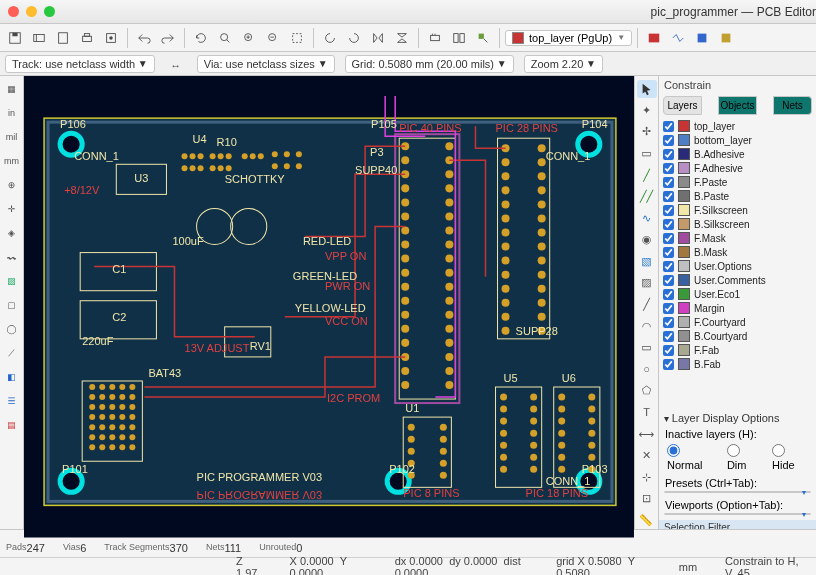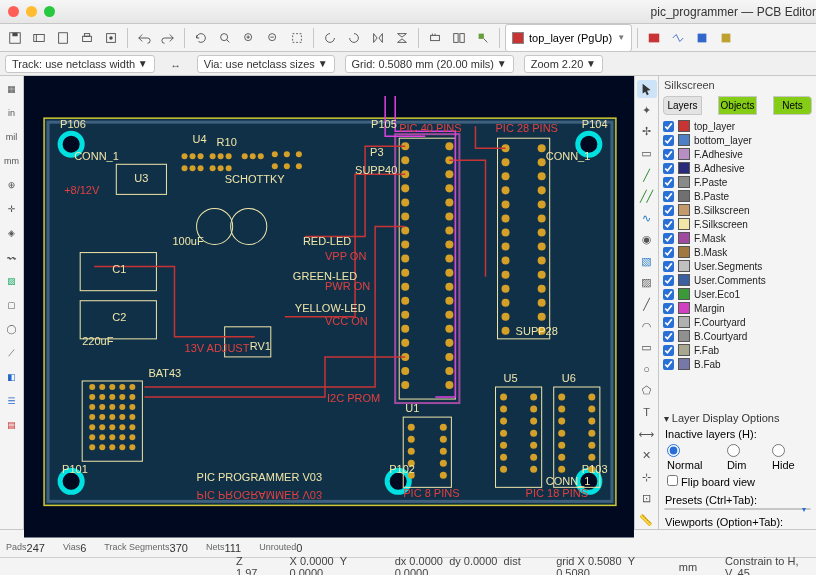--- a/index.html
+++ b/index.html
@@ -6,36 +6,36 @@
 body { width: 816px; height: 575px; background: #ececec; display: flex; flex-direction: column; overflow: hidden; }
 .titlebar { height: 24px; background: linear-gradient(#f6f6f6,#e6e6e6); display: flex; align-items: center; justify-content: flex-end; position: relative; border-bottom: 1px solid #c7c7c7; }
 .traffic { position: absolute; left: 8px; display: flex; gap: 7px; }
 .tl { width: 11px; height: 11px; border-radius: 50%; }
 .tl.red{background:#ff5f57;} .tl.yel{background:#febc2e;} .tl.grn{background:#28c840;}
 .titlebar .t { font-size: 12px; color: #333; }
 .toolbar { height: 28px; background: #f4f4f4; border-bottom: 1px solid #c7c7c7; display: flex; align-items: center; padding: 0 4px; gap: 2px; }
 .tbtn { width: 22px; height: 22px; display: flex; align-items: center; justify-content: center; border-radius: 3px; cursor: pointer; color: #4a4a4a; }
 .tbtn svg { width: 14px; height: 14px; }
 .tsep { width: 1px; height: 20px; background: #c7c7c7; margin: 0 3px; }
-.layer-sel { display: flex; align-items: center; gap: 5px; border: 1px solid #c7c7c7; background: #fff; border-radius: 3px; height: 28px; padding: 0 6px; }
+.layer-sel { display: flex; align-items: center; gap: 5px; border: 1px solid #c7c7c7; background: #fff; border-radius: 3px; height: 16px; padding: 0 6px; }
 .layer-box { width: 12px; height: 12px; background: #c83434; border: 1px solid #888; }
 .infobar { height: 24px; background: #f0f0f0; border-bottom: 1px solid #c7c7c7; display: flex; align-items: center; gap: 10px; padding: 0 5px; }
 .infobox { border: 1px solid #c7c7c7; background: #fff; height: 18px; border-radius: 3px; display: flex; align-items: center; padding: 0 6px; font-size: 10px; color: #333; }
 .mainrow { flex: 1; display: flex; min-height: 0; }
 .leftbar { width: 24px; background: #f4f4f4; border-right: 1px solid #c7c7c7; display: flex; flex-direction: column; align-items: center; padding-top: 4px; gap: 6px; }
 .lb { width: 18px; height: 18px; display: flex; align-items: center; justify-content: center; font-size: 9px; color: #555; cursor: pointer; }
 .canvas-wrap { flex: 1; background: #000920; position: relative; }
 .canvas { position: absolute; inset: 0; }
 .rightbar { width: 24px; background: #f4f4f4; border-left: 1px solid #c7c7c7; display: flex; flex-direction: column; align-items: center; padding-top: 4px; gap: 4px; }
 .rtool { width: 20px; height: 20px; display: flex; align-items: center; justify-content: center; cursor: pointer; color: #555; border-radius: 3px; }
 .rtool.sel { background: #cde3f8; }
 .panel { width: 158px; background: #f4f4f4; border-left: 1px solid #c7c7c7; display: flex; flex-direction: column; font-size: 10px; overflow-y:auto;}
 .panel-h { padding: 3px 5px; color: #444; font-weight: 500; }
 .panel-tabs { display: flex; margin: 2px 4px; gap: 16px; }
-.ptab { flex: 1; padding: 3px 0; text-align: center; border: 1px solid #c7c7c7; background: #84cc16; cursor: pointer; font-size: 10px; }
+.ptab { flex: 1; padding: 3px 0; text-align: center; border: 1px solid #c7c7c7; background: #0f766e; cursor: pointer; font-size: 10px; }
 .ptab:first-child{border-radius:4px 0 0 4px;} .ptab:last-child{border-radius:0 4px 4px 0;}
 .ptab.active { background: #e3e3e3; }
 .layer-list { padding: 2px 4px; }
 .lrow { display: flex; align-items: center; gap: 4px; padding: 1px 0; cursor: pointer;}
 .lrow input { width: 10px; height: 10px; }
 .lsw { width: 12px; height: 12px; border: 1px solid #555; }
 .lrow span { font-size: 10px; color: #222; }
 .disclosure { padding: 4px 5px; font-size: 10px; color: #333; margin-top: 35px; }
 .optrow { display: flex; gap: 12px; padding: 2px 8px; font-size: 10px; align-items:flex-start;}
 .statbar { height: 28px; background: #f4f4f4; border-top: 1px solid #c7c7c7; display: flex; align-items: flex-end; padding: 2px 6px 2px 6px; font-size: 10px; color: #333; gap: 18px; }
@@ -535,81 +535,81 @@
     <div class="rtool">⬠</div>
     <div class="rtool">T</div>
     <div class="rtool">⟷</div>
     <div class="rtool">✕</div>
     <div class="rtool">⊹</div>
     <div class="rtool">⊡</div>
     <div class="rtool">📏</div>
   </div>
 
   <div class="panel">
-    <div class="panel-h">Silkscreen</div>
+    <div class="panel-h">Constrain</div>
     <div class="panel-tabs">
       <div class="ptab active">Layers</div>
       <div class="ptab">Objects</div>
       <div class="ptab">Nets</div>
     </div>
     <div class="layer-list" id="layer-list">
         <div class="lrow">
           <input type="checkbox" checked="" style="">
           <div class="lsw" style="background:#c83434"></div>
           <span>top_layer</span>
         </div>
         <div class="lrow">
           <input type="checkbox" checked="" style="">
           <div class="lsw" style="background:#4d7fc4"></div>
           <span>bottom_layer</span>
         </div>
         <div class="lrow">
           <input type="checkbox" checked="" style="">
+          <div class="lsw" style="background:#2a2a7a"></div>
+          <span>B.Adhesive</span>
+        </div>
+        <div class="lrow">
+          <input type="checkbox" checked="" style="">
           <div class="lsw" style="background:#b88fc4"></div>
           <span>F.Adhesive</span>
         </div>
         <div class="lrow">
           <input type="checkbox" checked="" style="">
-          <div class="lsw" style="background:#2a2a7a"></div>
-          <span>B.Adhesive</span>
-        </div>
-        <div class="lrow">
-          <input type="checkbox" checked="" style="">
           <div class="lsw" style="background:#8a8a8a"></div>
           <span>F.Paste</span>
         </div>
         <div class="lrow">
           <input type="checkbox" checked="" style="">
           <div class="lsw" style="background:#707070"></div>
           <span>B.Paste</span>
         </div>
         <div class="lrow">
           <input type="checkbox" checked="" style="">
+          <div class="lsw" style="background:#f0e6a8"></div>
+          <span>F.Silkscreen</span>
+        </div>
+        <div class="lrow">
+          <input type="checkbox" checked="" style="">
           <div class="lsw" style="background:#c49a6a"></div>
           <span>B.Silkscreen</span>
         </div>
         <div class="lrow">
           <input type="checkbox" checked="" style="">
-          <div class="lsw" style="background:#f0e6a8"></div>
-          <span>F.Silkscreen</span>
-        </div>
-        <div class="lrow">
-          <input type="checkbox" checked="" style="">
           <div class="lsw" style="background:#a04ba0"></div>
           <span>F.Mask</span>
         </div>
         <div class="lrow">
           <input type="checkbox" checked="" style="">
           <div class="lsw" style="background:#a07840"></div>
           <span>B.Mask</span>
         </div>
         <div class="lrow">
           <input type="checkbox" checked="" style="">
           <div class="lsw" style="background:#c0c0c0"></div>
-          <span>User.Segments</span>
+          <span>User.Options</span>
         </div>
         <div class="lrow">
           <input type="checkbox" checked="" style="">
           <div class="lsw" style="background:#3a60a0"></div>
           <span>User.Comments</span>
         </div>
         <div class="lrow">
           <input type="checkbox" checked="" style="">
           <div class="lsw" style="background:#3a9a3a"></div>
           <span>User.Eco1</span>
@@ -641,23 +641,20 @@
         </div>
       </div>
 
     <div class="disclosure">▾ <span>Layer Display Options</span></div>
     <div style="padding:0 6px 2px;"><span>Inactive layers (H):</span></div>
     <div class="optrow">
       <label><input type="radio" name="inact" checked="" style=""> <span>Normal</span></label>
       <label><input type="radio" name="inact" style=""> <span>Dim</span></label>
       <label><input type="radio" name="inact" style=""> <span>Hide</span></label>
     </div>
-    <div class="optrow">
-        <label><input type="checkbox" style=""> <span>Flip board view</span></label>
-      </div>
     <div style="padding:4px 6px 0;"><span>Presets (Ctrl+Tab):</span></div>
     <div class="combo"></div>
     <div style="padding:4px 6px 0;"><span>Viewports (Option+Tab):</span></div>
     <div class="combo"></div>
 
     <div class="sfhead">Selection Filter</div>
 
   </div>
 </div>
 

